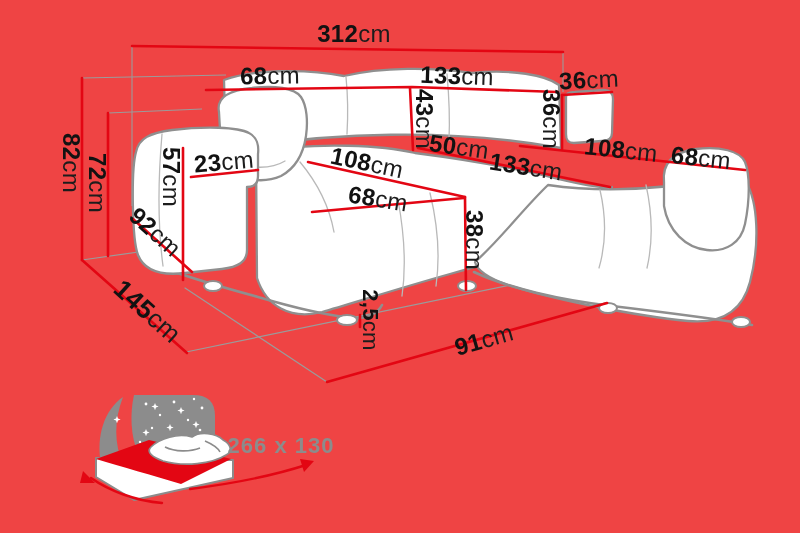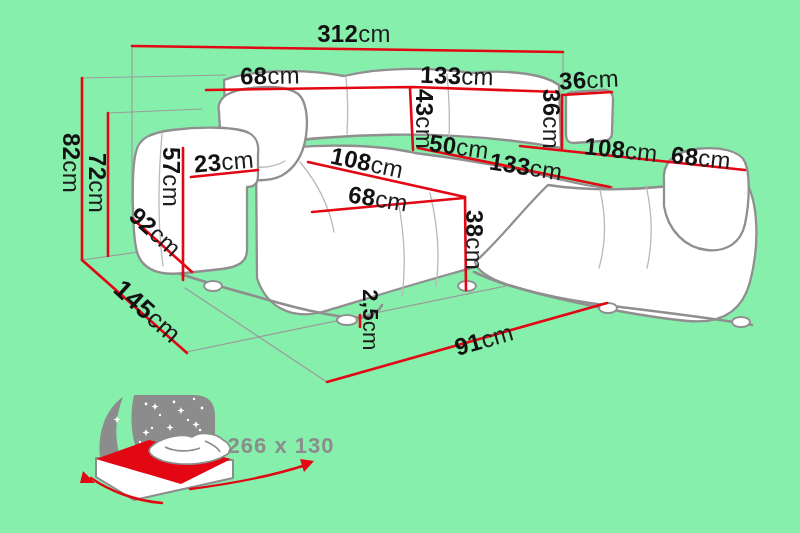--- a/index.html
+++ b/index.html
@@ -1,16 +1,16 @@
 <!DOCTYPE html>
 <html><head>
 <meta charset="utf-8">
 <style>
   html,body{margin:0;padding:0;background:#ffffff;}
-  .stage{position:relative;width:800px;height:533px;background:#86efac;overflow:hidden;
+  .stage{position:relative;width:800px;height:533px;background:#ef4444;overflow:hidden;
          font-family:"Liberation Sans", sans-serif;}
   svg{display:block;}
   text{font-family:"Liberation Sans", sans-serif;}
   .dim .num{font-weight:700;fill:#121212;}
   .dim .unit{font-weight:400;fill:#1c1c1c;}
   .dim{font-size:24px;letter-spacing:0.3px;}
   .dim.small{font-size:22px;}
   .dim.big{font-size:26px;}
   .sleep-label{font-size:22px;font-weight:700;fill:#8c8c8c;letter-spacing:1px;}
 </style>

